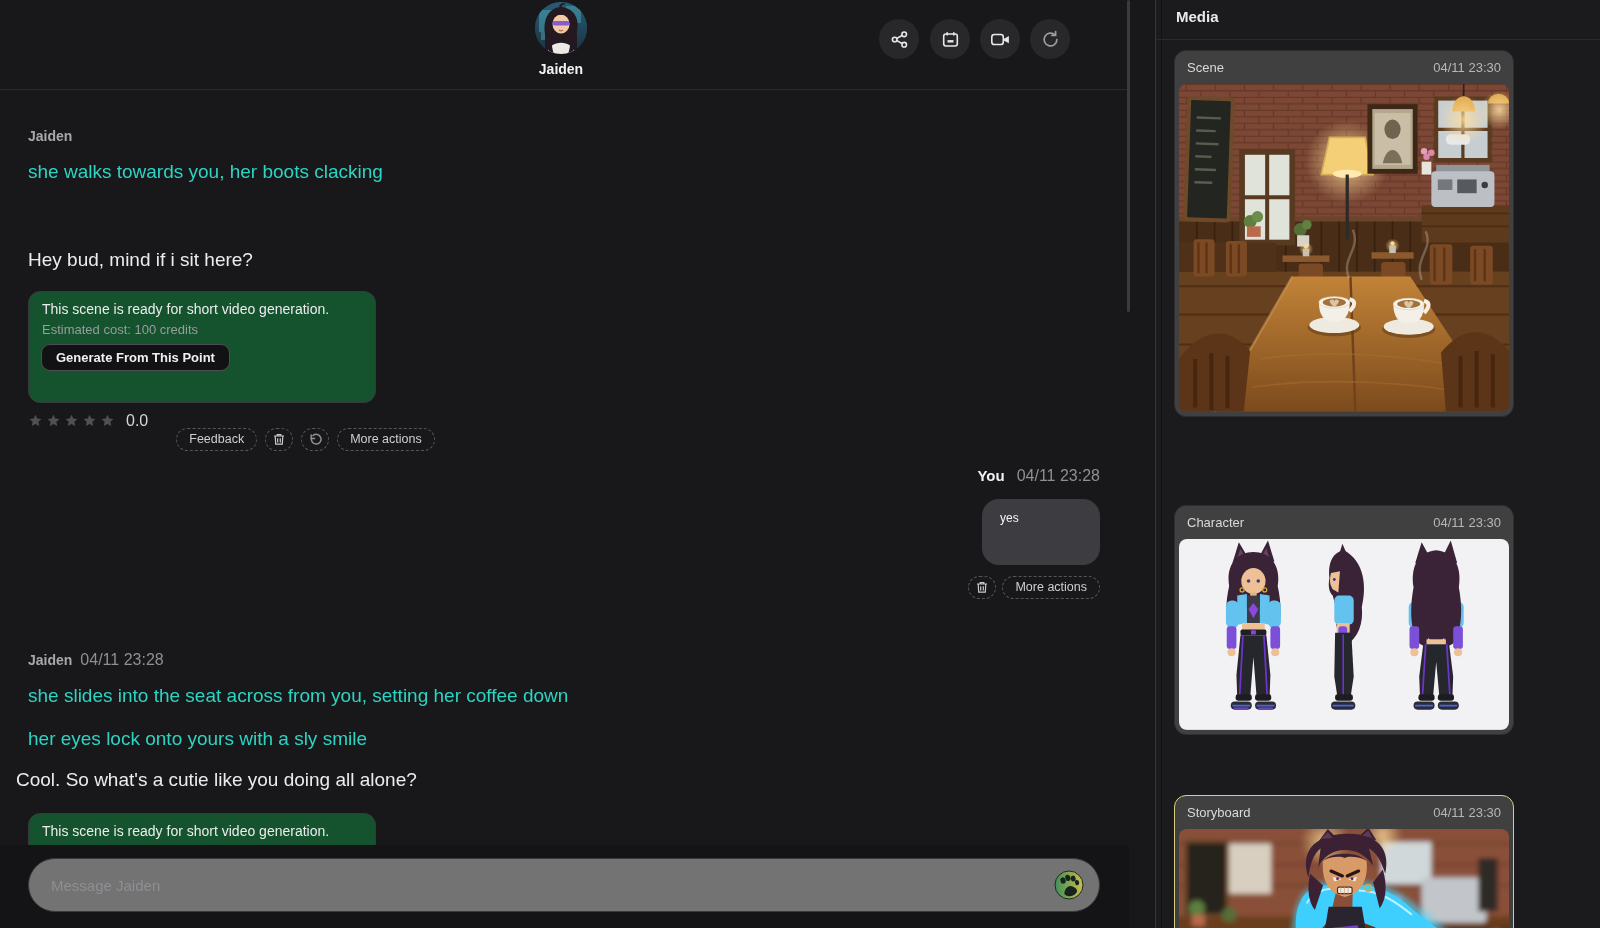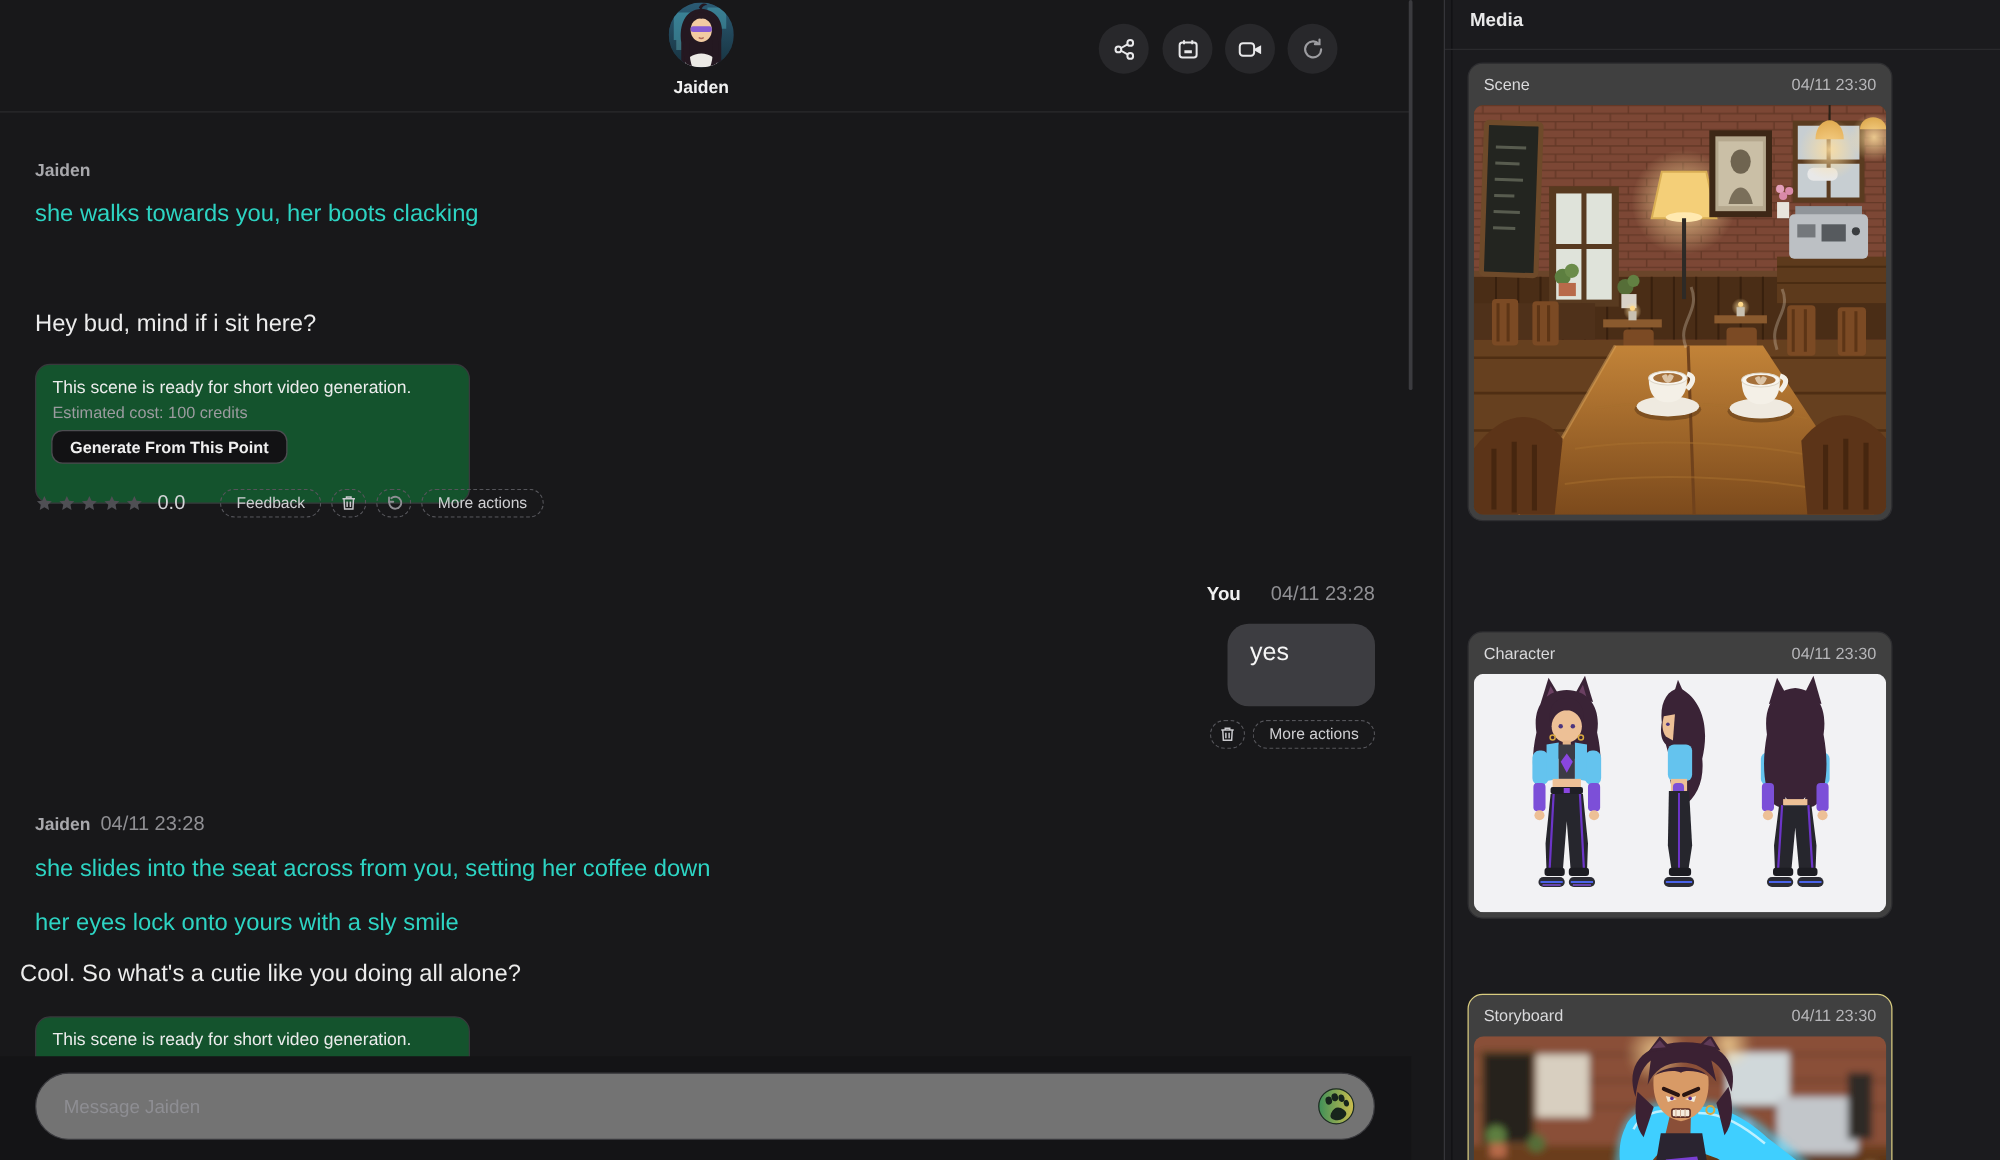--- a/index.html
+++ b/index.html
@@ -27,26 +27,26 @@
   .gen-btn{position:absolute;left:12px;top:52px;height:27px;line-height:25px;padding:0 14px;background:#121214;
     border:1px solid #4d4d51;border-radius:9px;font-size:13px;font-weight:bold;color:#f0f0f0;cursor:pointer;white-space:nowrap;}
 
   .pill{height:23px;line-height:21px;padding:0 12px;border:1px dashed #55555a;border-radius:12px;
     font-size:12.5px;color:#cfcfd2;background:transparent;display:inline-flex;align-items:center;justify-content:center;cursor:pointer;white-space:nowrap;}
   .pill.icon-only{width:28px;padding:0;}
 
   #rating-row{position:absolute;left:28px;top:391px;display:flex;align-items:center;}
   #stars{display:flex;gap:3px;align-items:center;cursor:pointer;}
   #rating-value{margin-left:11px;font-size:16px;color:#d6d6d9;}
-  #rating-row .pill{margin-left:8px;}
+  #rating-row .pill{margin-left:8px;margin-top:37px;}
   #rating-row #feedback-pill{margin-left:28px;}
 
-  #you-row{position:absolute;right:55px;top:467px;display:flex;align-items:baseline;gap:24px;}
+  #you-row{position:absolute;right:55px;top:467px;display:flex;align-items:baseline;gap:12px;}
   #you-bubble{position:absolute;right:55px;top:499px;width:118px;height:66px;background:#3d3d41;border-radius:17px;}
-  #you-bubble span{position:absolute;left:18px;top:12px;font-size:20px;color:#f5f5f5;}
+  #you-bubble span{position:absolute;left:18px;top:12px;font-size:12px;color:#f5f5f5;}
   #you-actions{position:absolute;right:55px;top:576px;display:flex;gap:6px;}
 
   #composer-strip{position:absolute;left:0;top:845px;width:1129px;height:83px;background:#141416;z-index:5;}
   #message-input-box{position:absolute;left:28px;top:13px;width:1072px;height:54px;background:#737373;border:1px solid #3a3a3e;border-radius:27px;}
   #message-input{position:absolute;left:20px;top:0;width:990px;height:52px;background:transparent;border:none;outline:none;
     font-size:15px;color:#e6e6e6;font-family:"Liberation Sans",sans-serif;}
   #message-input::placeholder{color:#8e8e93;}
   #paw-button{position:absolute;right:15px;top:11px;width:30px;height:30px;border-radius:50%;cursor:pointer;padding:0;border:none;background:transparent;}
 
   #chat-scrollbar{position:absolute;left:1127px;top:0;width:3px;height:312px;background:#3b3b3f;border-radius:2px;}

